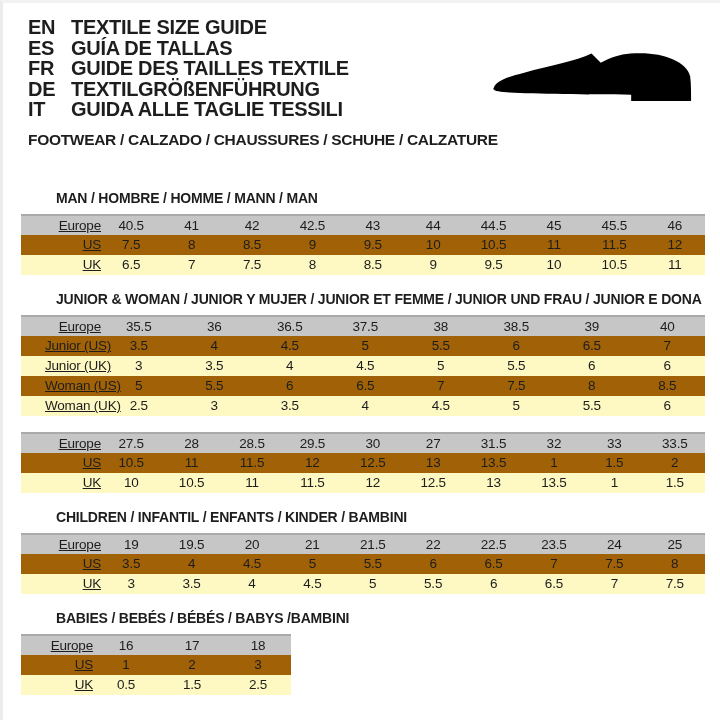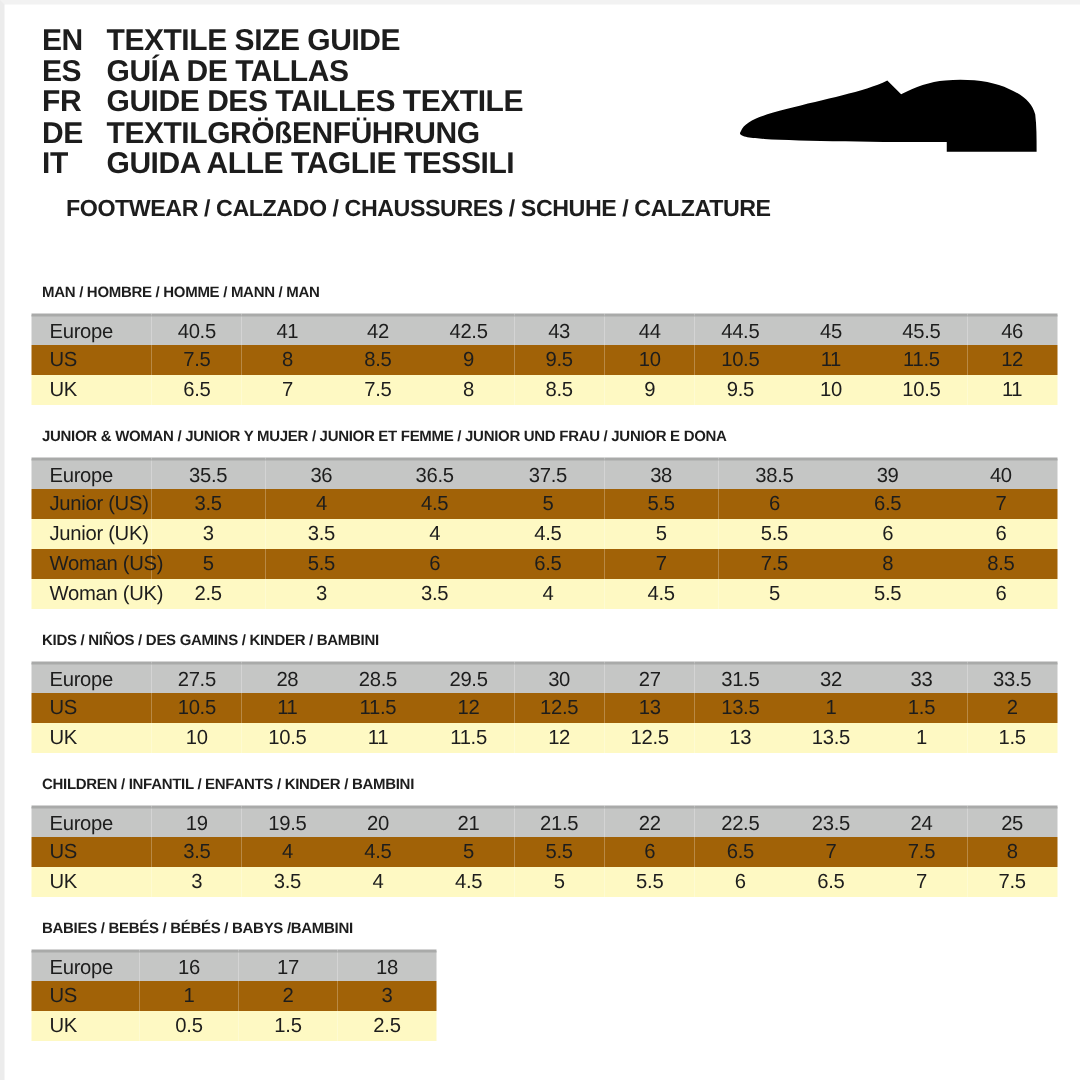--- a/index.html
+++ b/index.html
@@ -17,46 +17,46 @@
   .lang-block { margin-top:2px; }
   .lang-row { display:flex; line-height:20.5px; }
   .lang-code, .lang-title {
     font-weight:bold; font-size:20px; letter-spacing:-0.3px;
     white-space:nowrap;
   }
   .lang-code { width:43px; flex:0 0 43px; }
 
   .category-title {
     font-weight:bold; font-size:15.5px; letter-spacing:-0.3px;
-    margin-top:11px; white-space:nowrap;margin-left:16px;
+    margin-top:11px; white-space:nowrap;
   }
 
   
   .shoe-icon { position:absolute; top:35px; right:28px; width:212px; height:78px; }
 
   
   .tables-root { margin-top:41px; }
   .size-section { margin-bottom:16px; }
   .size-section-title {
-    font-weight:bold; font-size:10px; letter-spacing:-0.2px;
-    margin-bottom:8px; white-space:nowrap;
+    font-weight:bold; font-size:14px; letter-spacing:-0.2px;
+    margin-bottom:8px; white-space:nowrap;margin-left:28px;
   }
   table.size-table {
     border-collapse:collapse; table-layout:fixed;
     width:684px; margin-left:-7px;
     font-size:13.5px; letter-spacing:-0.2px;
   }
   table.size-table.narrow { width:270px; }
   table.size-table col.label-col { width:80px; }
   table.size-table.narrow col.label-col { width:72px; }
   table.size-table td {
     height:20px; text-align:center; padding:0; vertical-align:middle;
     white-space:nowrap;
   }
-  table.size-table td.row-label { text-align:left; padding-left:12px; }
+  table.size-table td.row-label { text-align:right; padding-left:24px;text-decoration:underline; }
   tr.row-hdr td { background:#c5c6c5; border-top:2px solid #a9aaa9; }
   tr.row-odd td { background:#fef9c3; }
   tr.row-even td { background:#a16207;margin-left:44px; }
 </style>
 </head>
 <body>
 
 <div class="page">
 
   <div class="lang-block">
@@ -211,21 +211,20 @@
               <td>4</td>
               <td>4.5</td>
               <td>5</td>
               <td>5.5</td>
               <td>6</td>
             </tr>
           </tbody>
         </table>
       </section>
       <section class="size-section">
-        <div class="size-section-title">KIDS / NIÑOS / DES GAMINS / KINDER / BAMBINI</div>
         <table class="size-table">
           <colgroup>
             <col class="label-col">
             <col>
             <col>
             <col>
             <col>
             <col>
             <col>
             <col>

